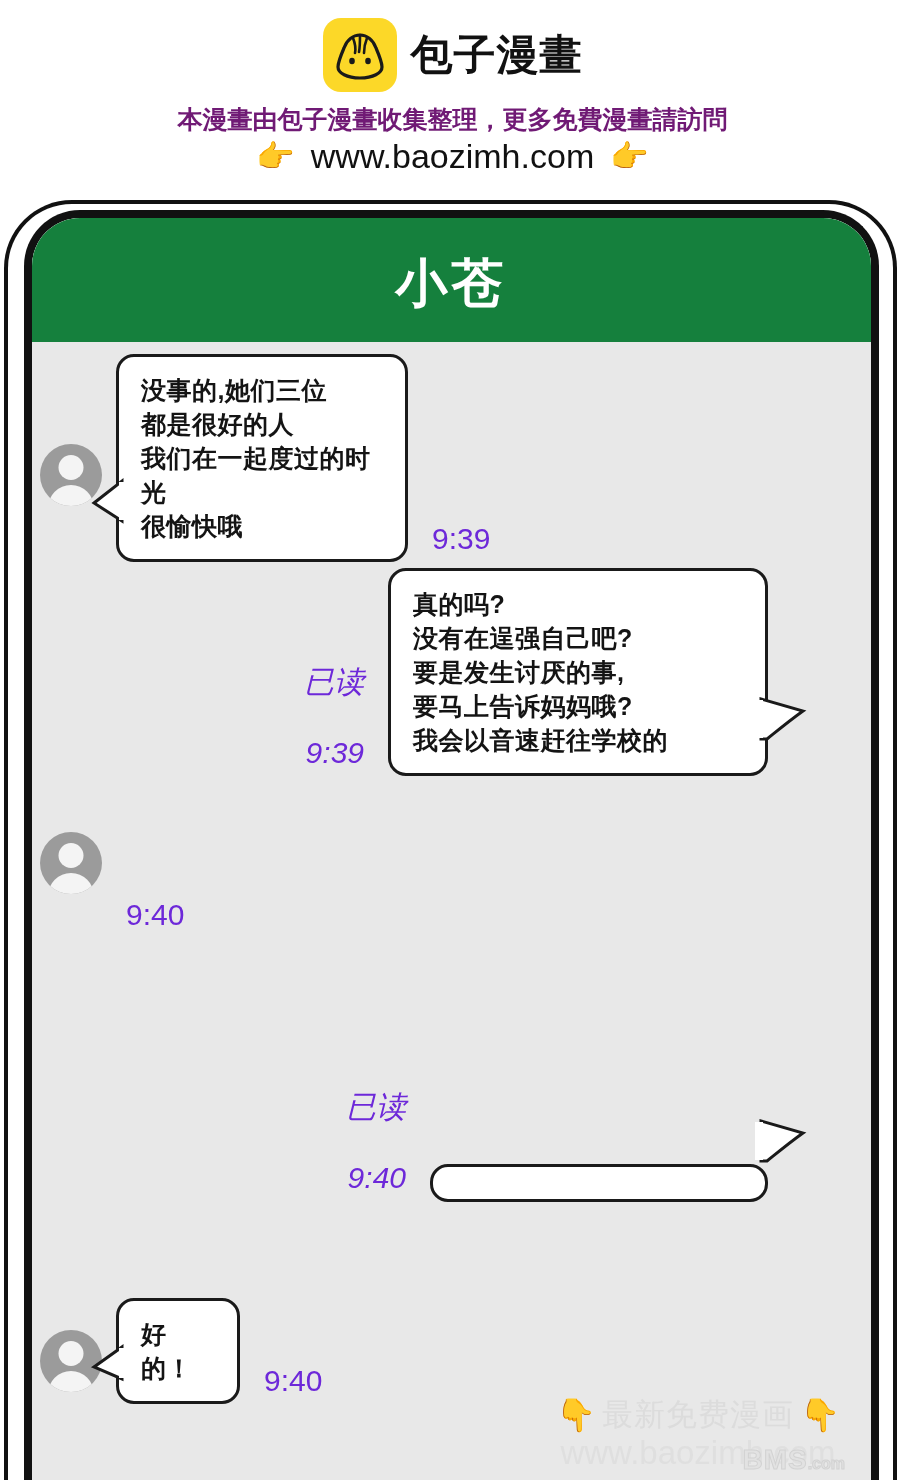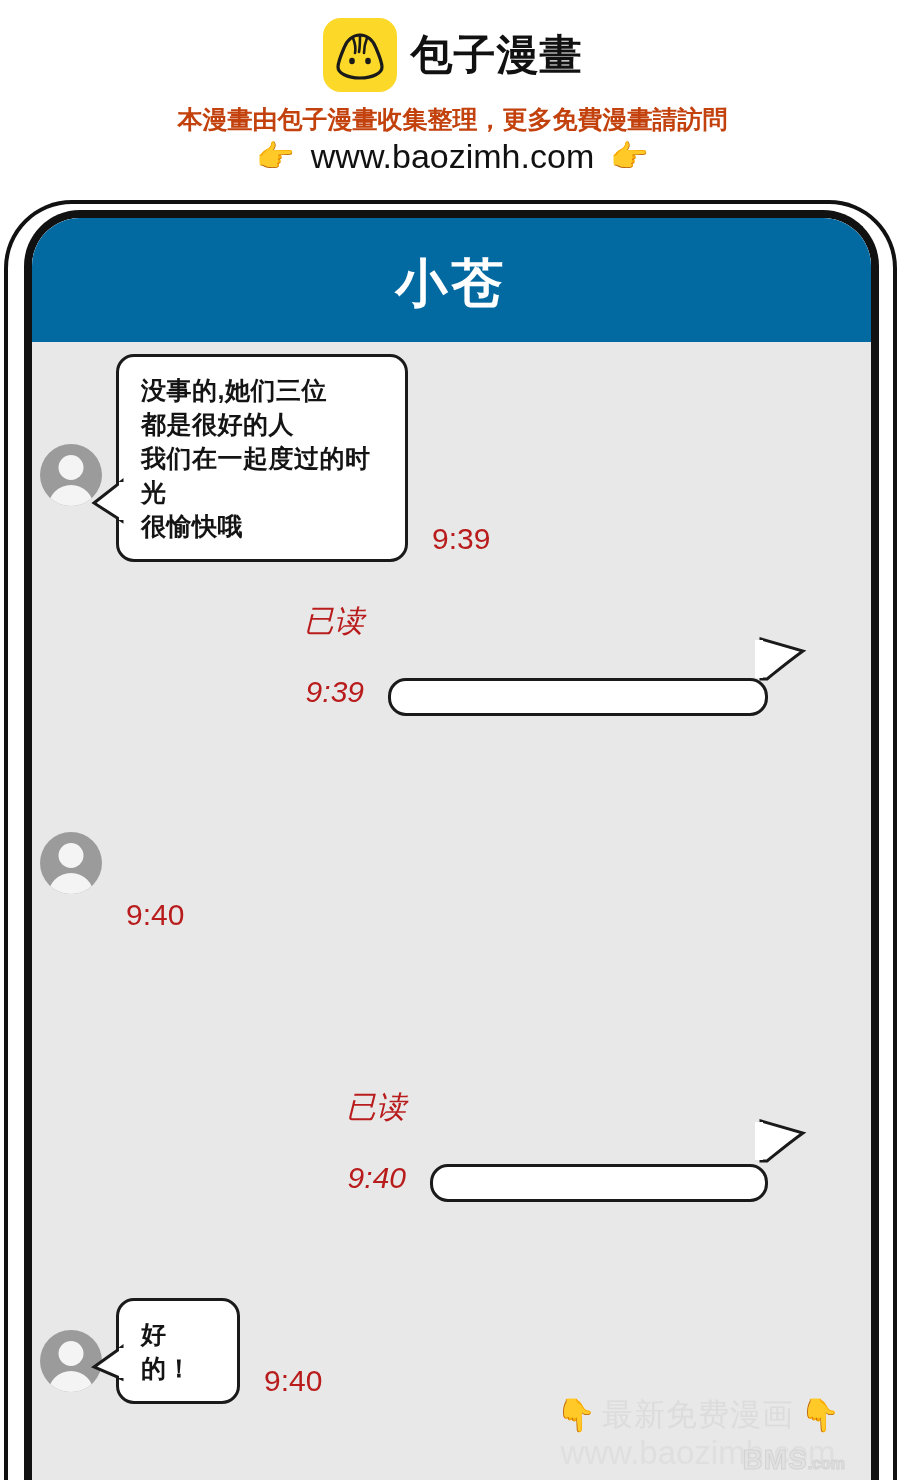--- a/index.html
+++ b/index.html
@@ -51,21 +51,21 @@
     line-height: 1;
   }
   .banner-line2 {
     position: absolute;
     left: 0;
     top: 103px;
     width: 905px;
     text-align: center;
     font-size: 25px;
     font-weight: bold;
-    color: #c2410c;
+    color: #701a75;
     letter-spacing: 0px;
   }
   .banner-line3 {
     position: absolute;
     left: 0;
     top: 137px;
     width: 905px;
     display: flex;
     align-items: center;
     justify-content: center;
@@ -135,21 +135,21 @@
     background: #e8e8e8;
     border-radius: 48px 48px 0 0;
     overflow: hidden;
   }
   .chat-header {
     position: absolute;
     left: 0;
     top: 0;
     width: 839px;
     height: 124px;
-    background: #0369a1;
+    background: #15803d;
     display: flex;
     align-items: center;
     justify-content: center;
   }
   .chat-title {
     color: #ffffff;
     font-size: 52px;
     font-weight: bold;
     letter-spacing: 4px;
     line-height: 1;
@@ -230,21 +230,21 @@
   .tail-right {
     position: absolute;
     right: -40px;
     width: 44px;
     height: 52px;
     overflow: visible;
   }
 
   .timestamp {
     font-size: 30px;
-    color: #b91c1c;
+    color: #6d28d9;
     font-weight: normal;
     line-height: 1.18;
     white-space: pre-line;
     letter-spacing: 0px;
   }
   .ts-left { margin-left: 24px; margin-bottom: 6px; }
   .ts-right { margin-right: 24px; margin-bottom: 6px; text-align: right; font-style: italic; }
   .read-label { font-size: 30px; display: block; }
 
   
@@ -355,20 +355,25 @@
       <div class="msg-row" style="top: 226px; right: 16px; justify-content:flex-end;">
         <div class="timestamp ts-right">
           <span class="read-label">已读</span>
           <span>9:39</span>
         </div>
         <div class="bubble" style="width:380px; margin-right:22px;">
           <svg class="tail-right" style="bottom: 26px;" viewBox="0 0 44 52">
             <path d="M0 4 L0 44 L6 44 C16 36 28 26 42 16 Z" fill="#ffffff" stroke="#1a1a1a" stroke-width="3"></path>
             <rect x="-6" y="5" width="8" height="38" fill="#ffffff"></rect>
           </svg>
+          <div class="bubble-text">真的吗?
+没有在逞强自己吧?
+要是发生讨厌的事,
+要马上告诉妈妈哦?
+我会以音速赶往学校的</div>
         </div>
       </div>
 
       <div class="msg-row left" style="top: 490px;">
         <div class="avatar" style="margin-bottom:44px;">
           <div class="head"></div>
             <div class="body"></div>
         </div>
         <div class="timestamp ts-left">
           <span>9:40</span>

